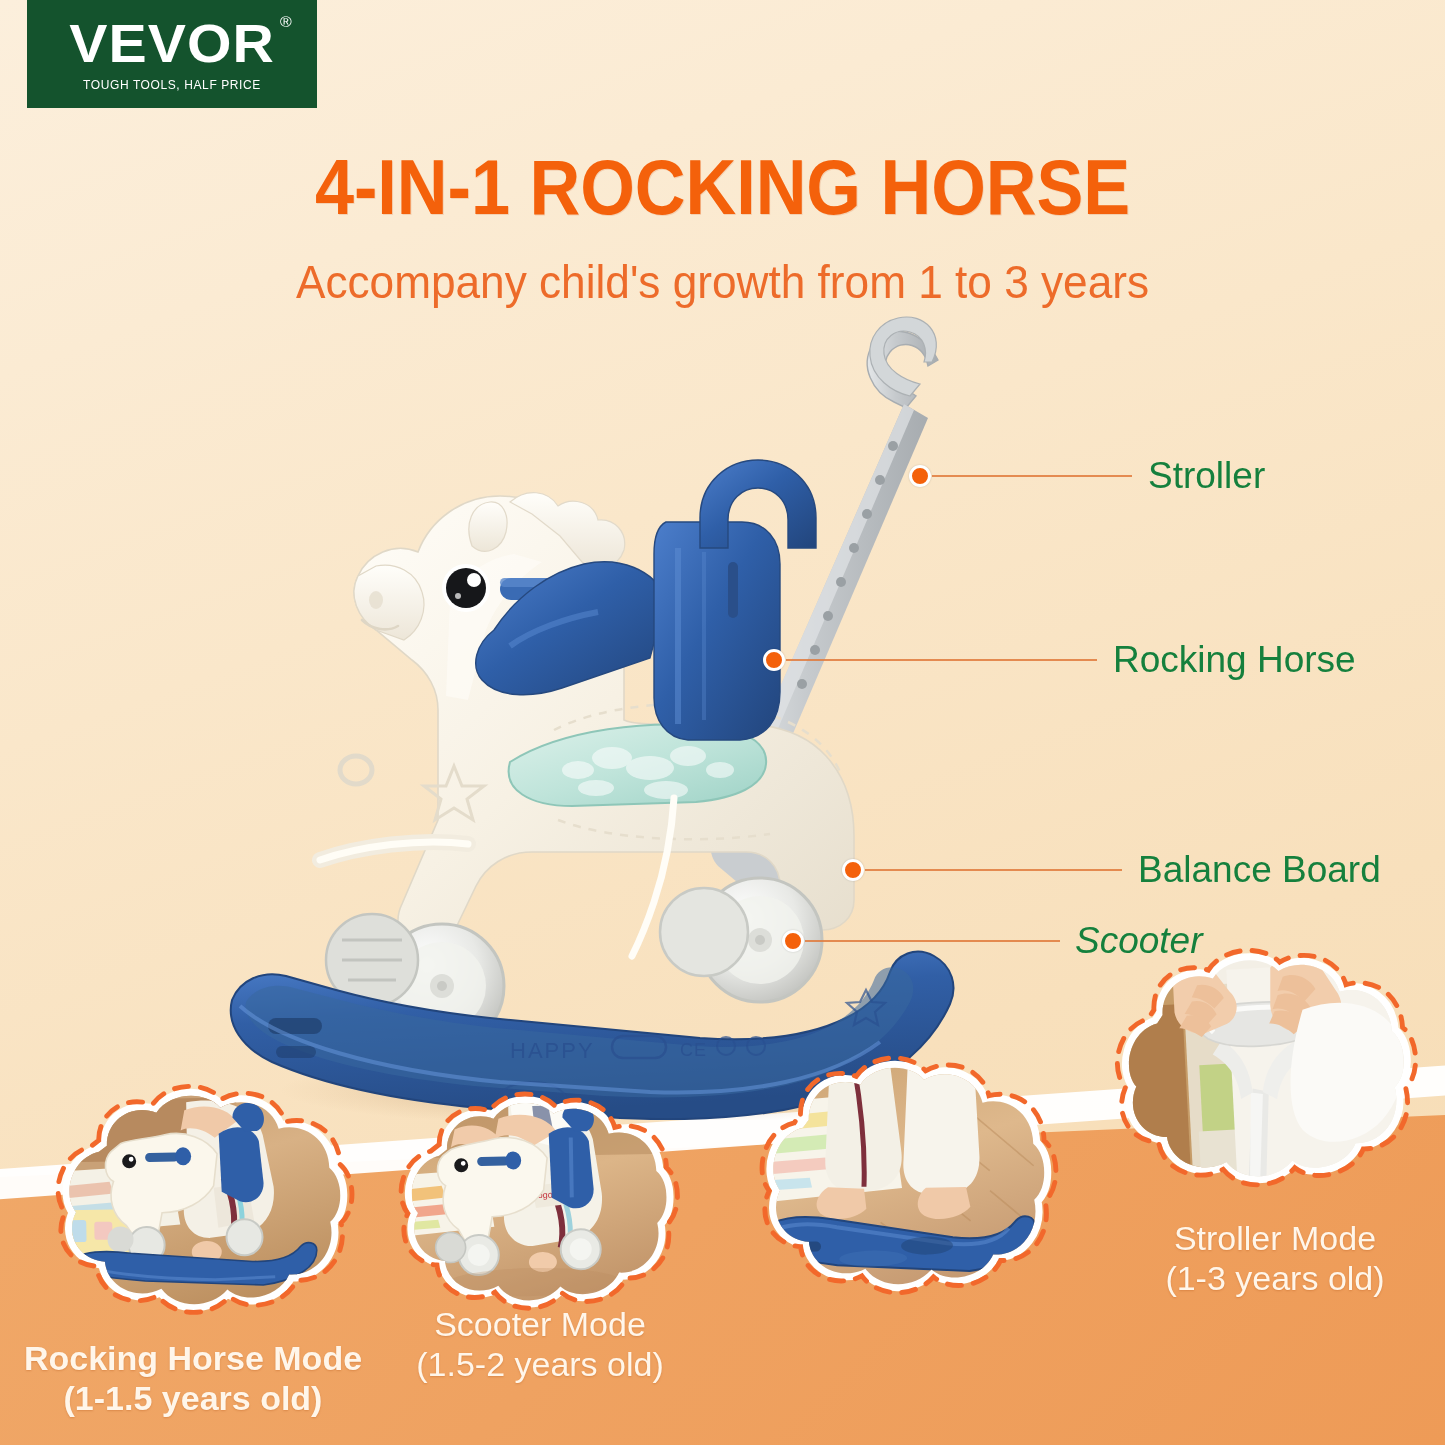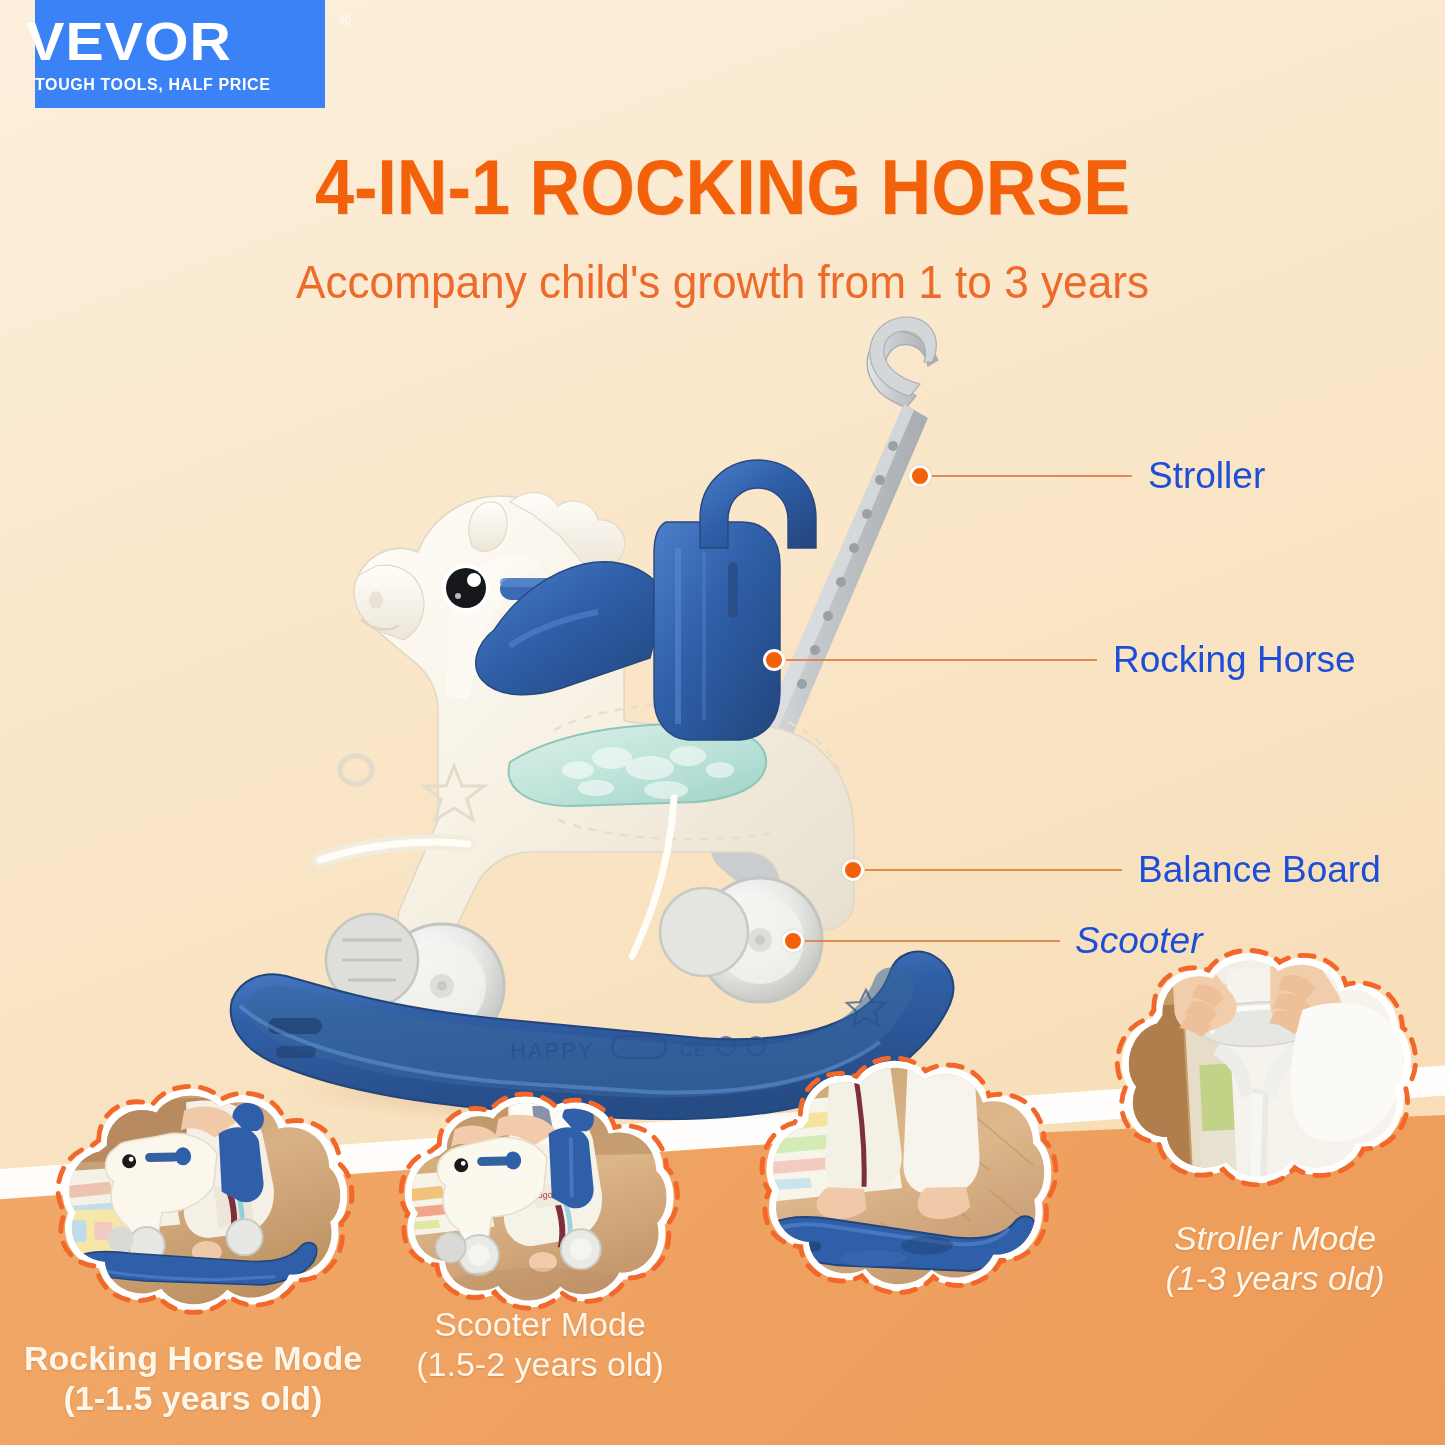--- a/index.html
+++ b/index.html
@@ -22,34 +22,34 @@
   }
   
   .ribbon{
     position:absolute;left:-40px;top:1172px;width:1540px;height:30px;
     background:#FFFFFF;transform:rotate(-4.1deg);transform-origin:left center;
     opacity:.96;
   }
 
   
   .logo-box{
-    position:absolute;left:35px;top:0;width:290px;height:108px;
-    background:#3b82f6;display:flex;flex-direction:column;
-    justify-content:center;
+    position:absolute;left:27px;top:0;width:290px;height:108px;
+    background:#14532d;display:flex;flex-direction:column;
+    align-items:center;justify-content:center;
   }
   .logo-word{
     color:#fff;font-weight:bold;font-size:54px;letter-spacing:1px;
     line-height:1;position:relative;transform:scaleX(1.06);
     font-family:"Liberation Sans", sans-serif;
   }
   .logo-reg{
     position:absolute;right:-17px;top:-2px;font-size:15px;font-weight:normal;
   }
   .logo-tag{
-    color:#fff;font-weight:bold;font-size:16px;letter-spacing:.6px;
+    color:#fff;font-weight:normal;font-size:12px;letter-spacing:.6px;
     margin-top:8px;
   }
 
   
   .title{
     position:absolute;left:0;right:0;top:148px;text-align:center;
     color:#F4610B;font-weight:bold;font-size:78px;line-height:1;
     letter-spacing:0px;transform:scaleX(.9);
     text-shadow:1px 1px 0 rgba(200,70,10,.15);
   }
@@ -67,21 +67,21 @@
   .callout .dot{
     position:absolute;width:22px;height:22px;border-radius:50%;
     background:#F4610B;border:3px solid #fff;box-sizing:border-box;
     top:-11px;left:-11px;
     box-shadow:0 0 2px rgba(0,0,0,.18);
   }
   .callout .lead{
     position:absolute;top:-1px;height:2px;background:#E07A3C;opacity:.85;
   }
   .callout .clabel{
-    position:absolute;color:#1d4ed8;font-size:37px;white-space:nowrap;
+    position:absolute;color:#15803d;font-size:37px;white-space:nowrap;
     transform:translateY(-50%);
   }
 
   
   .cloud{
     position:absolute;
     display:flex;align-items:center;justify-content:center;
   }
   .cloud svg{position:absolute;inset:0;width:100%;height:100%;overflow:visible;}
 
@@ -644,16 +644,16 @@
     </svg>
   </div>
 
   <div class="caption" style="left:8px;top:1338px;width:370px;font-weight:bold;">Rocking Horse Mode
 (1-1.5 years old)</div>
 
   <div class="caption" style="left:390px;top:1304px;width:300px;">Scooter Mode
 (1.5-2 years old)</div>
 
 
-  <div class="caption" style="left:1110px;top:1218px;width:330px;font-style:italic;">Stroller Mode
+  <div class="caption" style="left:1110px;top:1218px;width:330px;">Stroller Mode
 (1-3 years old)</div>
 
 </div>
 
 </body></html>

